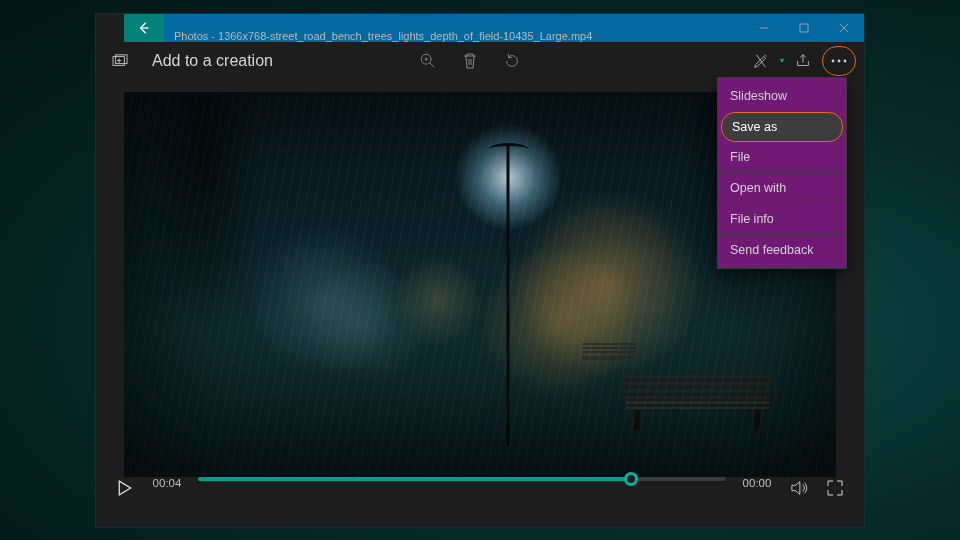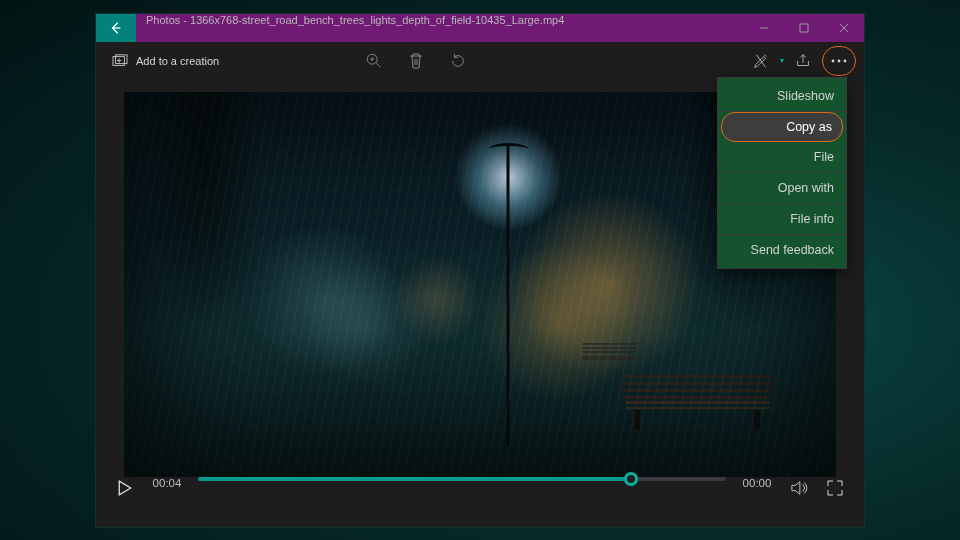--- a/index.html
+++ b/index.html
@@ -18,24 +18,25 @@
     height: 515px;
     background: #1d1d1d;
     border: 1px solid #0a3432;
     position: relative;
     display: flex;
     flex-direction: column;
   }
   
   .titlebar {
     height: 28px;
-    background: #701a75;
-    display: flex;
-    align-items: flex-start;
-    position: relative;
+    background: #0369a1;
+    display: flex;
+    align-items: flex-end;
+    position: relative;
+    margin-left: 28px;
   }
   .back-btn {
     width: 40px; height: 28px;
     background: #038279;
     display: flex; align-items: center; justify-content: center;
   }
   .title-text {
     flex: 1;
     padding-left: 10px;
     font-size: 11px;
@@ -49,23 +50,23 @@
   
   .toolbar {
     height: 38px;
     display: flex;
     align-items: center;
     padding: 0 8px;
     gap: 4px;
     position: relative;
   }
   .add-creation {
-    display: flex; align-items: center; gap: 8px;
+    display: flex; align-items: center; gap: 24px;
     padding: 4px 8px;
-    font-size: 11px;
+    font-size: 16px;
     color: #d6d6d6;
   }
   .tb-spacer-mid { flex: 0 0 120px; }
   .tb-icon {
     width: 38px; height: 32px;
     display: flex; align-items: center; justify-content: center;
     color: #8a8a8a;
   }
   .tb-right { margin-left: auto; display: flex; align-items: center; }
   .edit-caret { color: #03a796; font-size: 8px; }
@@ -75,26 +76,25 @@
     border-radius: 15px;
     display:flex; align-items:center; justify-content:center;
     color:#cfcfcf;
   }
   
   .menu {
     position: absolute;
     top: 63px;
     right: 17px;
     width: 130px;
-    background: #14532d;
+    background: #701a75;
     border: 1px solid #3a3a3a;
     box-shadow: 0 6px 14px rgba(0,0,0,0.5);
     z-index: 20;
     padding: 3px 0;
-    text-align: right;
   }
   .menu-item {
     padding: 8px 12px;
     font-size: 12.5px;
     color: #d2d2d2;
     border-bottom: 1px solid #3e3e3e;
     white-space: nowrap;
   }
   .menu-item:last-child { border-bottom: none; }
   .menu-item.selected {
@@ -280,21 +280,21 @@
             <circle cx="2" cy="2" r="1.4" fill="#cfcfcf"></circle>
             <circle cx="8" cy="2" r="1.4" fill="#cfcfcf"></circle>
             <circle cx="14" cy="2" r="1.4" fill="#cfcfcf"></circle>
           </svg>
       </div>
     </div>
   </div>
 
   <div class="menu">
     <div class="menu-item"><span>Slideshow</span></div>
-    <div class="menu-item selected"><span>Copy as</span></div>
+    <div class="menu-item selected"><span>Save as</span></div>
     <div class="menu-item"><span>File</span></div>
     <div class="menu-item"><span>Open with</span></div>
     <div class="menu-item"><span>File info</span></div>
     <div class="menu-item"><span>Send feedback</span></div>
   </div>
 
   <div class="stage">
     <div class="video">
       <div class="tree t1"></div>
       <div class="tree t2"></div>

